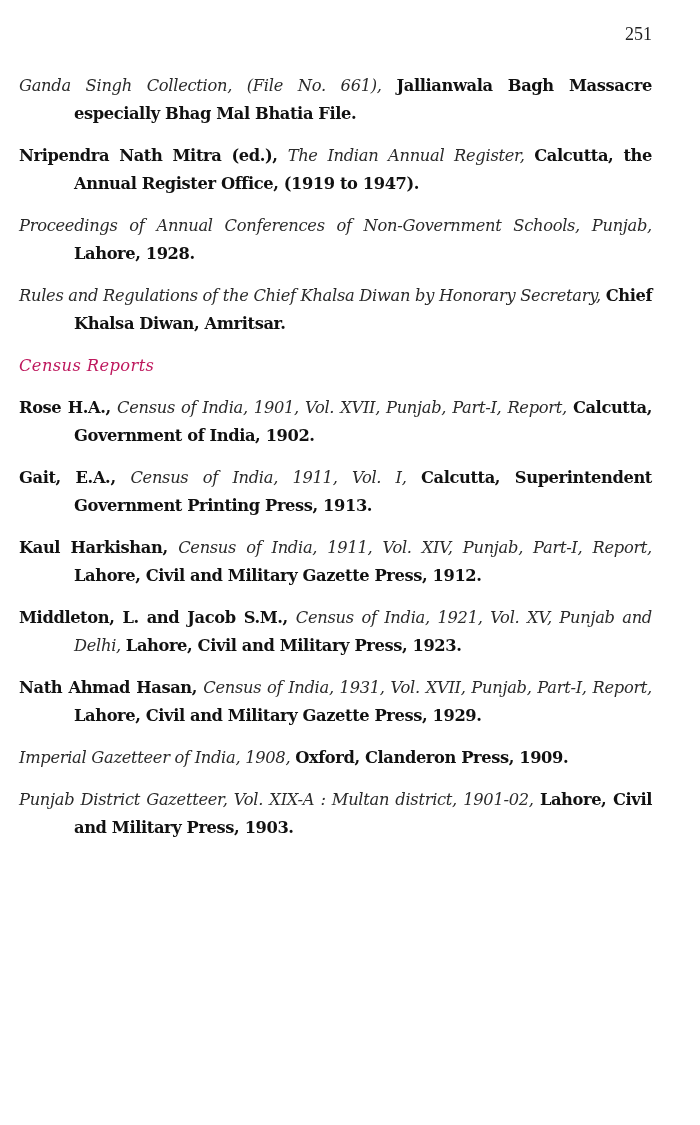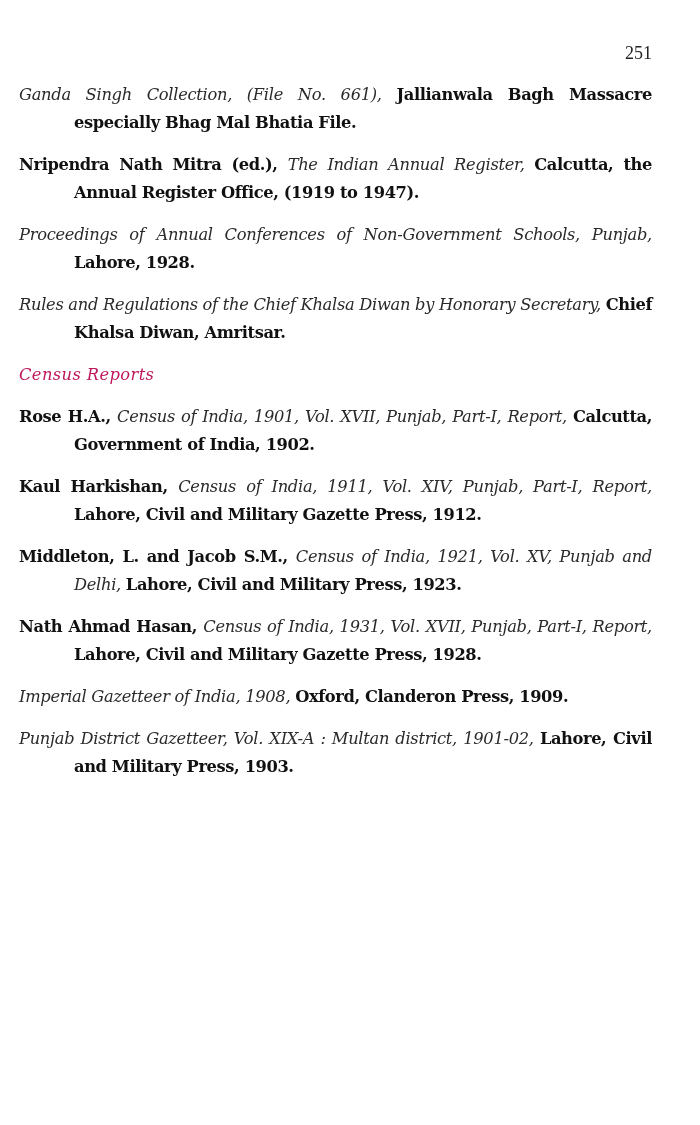--- a/index.html
+++ b/index.html
@@ -15,36 +15,35 @@
       font-family: "DejaVu Serif", "Liberation Serif", serif;
       color: #111111;
     }
     .page-number {
       position: absolute;
       top: 24px;
       right: 48px;
       font-family: "Liberation Serif", serif;
       font-size: 18px;
       color: #222222;
-      margin-top: 19px;
     }
     .content {
       position: absolute;
       top: 72px;
       left: 19px;
       width: 633px;
     }
     .entry {
       font-size: 16.3px;
       line-height: 28px;
       text-align: justify;
       text-align-last: left;
       padding-left: 55px;
       text-indent: -55px;
-      margin: 9px 0 14px 0;
+      margin: 0 0 14px 0;
       letter-spacing: 0;
     }
     .entry .it {
       font-style: italic;
       font-weight: normal;
       color: #2a2a2a;
       letter-spacing: -0.3px;
     }
     .entry .bd {
       font-weight: bold;
@@ -83,32 +82,35 @@
   <p class="entry">
     <span class="it">Rules and Regulations of the Chief Khalsa Diwan by Honorary Secretary, </span><span class="bd">Chief Khalsa Diwan, Amritsar.</span>
   </p>
 
   <p class="section-heading">Census Reports</p>
 
   <p class="entry">
     <span class="bd">Rose H.A., </span><span class="it">Census of India, 1901, Vol. XVII, Punjab, Part-I, Report, </span><span class="bd">Calcutta, Government of India, 1902.</span>
   </p>
 
+  <p class="entry">
+    <span class="bd">Gait, E.A., </span><span class="it">Census of India, 1911, Vol. I, </span><span class="bd">Calcutta, Superintendent Government Printing Press, 1913.</span>
+  </p>
 
   <p class="entry">
     <span class="bd">Kaul Harkishan, </span><span class="it">Census of India, 1911, Vol. XIV, Punjab, Part-I, Report, </span><span class="bd">Lahore, Civil and Military Gazette Press, 1912.</span>
   </p>
 
 
   <p class="entry">
     <span class="bd">Middleton, L. and Jacob S.M., </span><span class="it">Census of India, 1921, Vol. XV, Punjab and Delhi, </span><span class="bd">Lahore, Civil and Military Press, 1923.</span>
   </p>
 
   <p class="entry">
-    <span class="bd">Nath Ahmad Hasan, </span><span class="it">Census of India, 1931, Vol. XVII, Punjab, Part-I, Report, </span><span class="bd">Lahore, Civil and Military Gazette Press, 1928.</span>
+    <span class="bd">Nath Ahmad Hasan, </span><span class="it">Census of India, 1931, Vol. XVII, Punjab, Part-I, Report, </span><span class="bd">Lahore, Civil and Military Gazette Press, 1929.</span>
   </p>
 
 
   <p class="entry">
     <span class="it">Imperial Gazetteer of India, 1908, </span><span class="bd">Oxford, Clanderon Press, 1909.</span>
   </p>
 
   <p class="entry">
     <span class="it">Punjab District Gazetteer, Vol. XIX-A : Multan district, 1901-02, </span><span class="bd">Lahore, Civil and Military Press, 1903.</span>
   </p>

